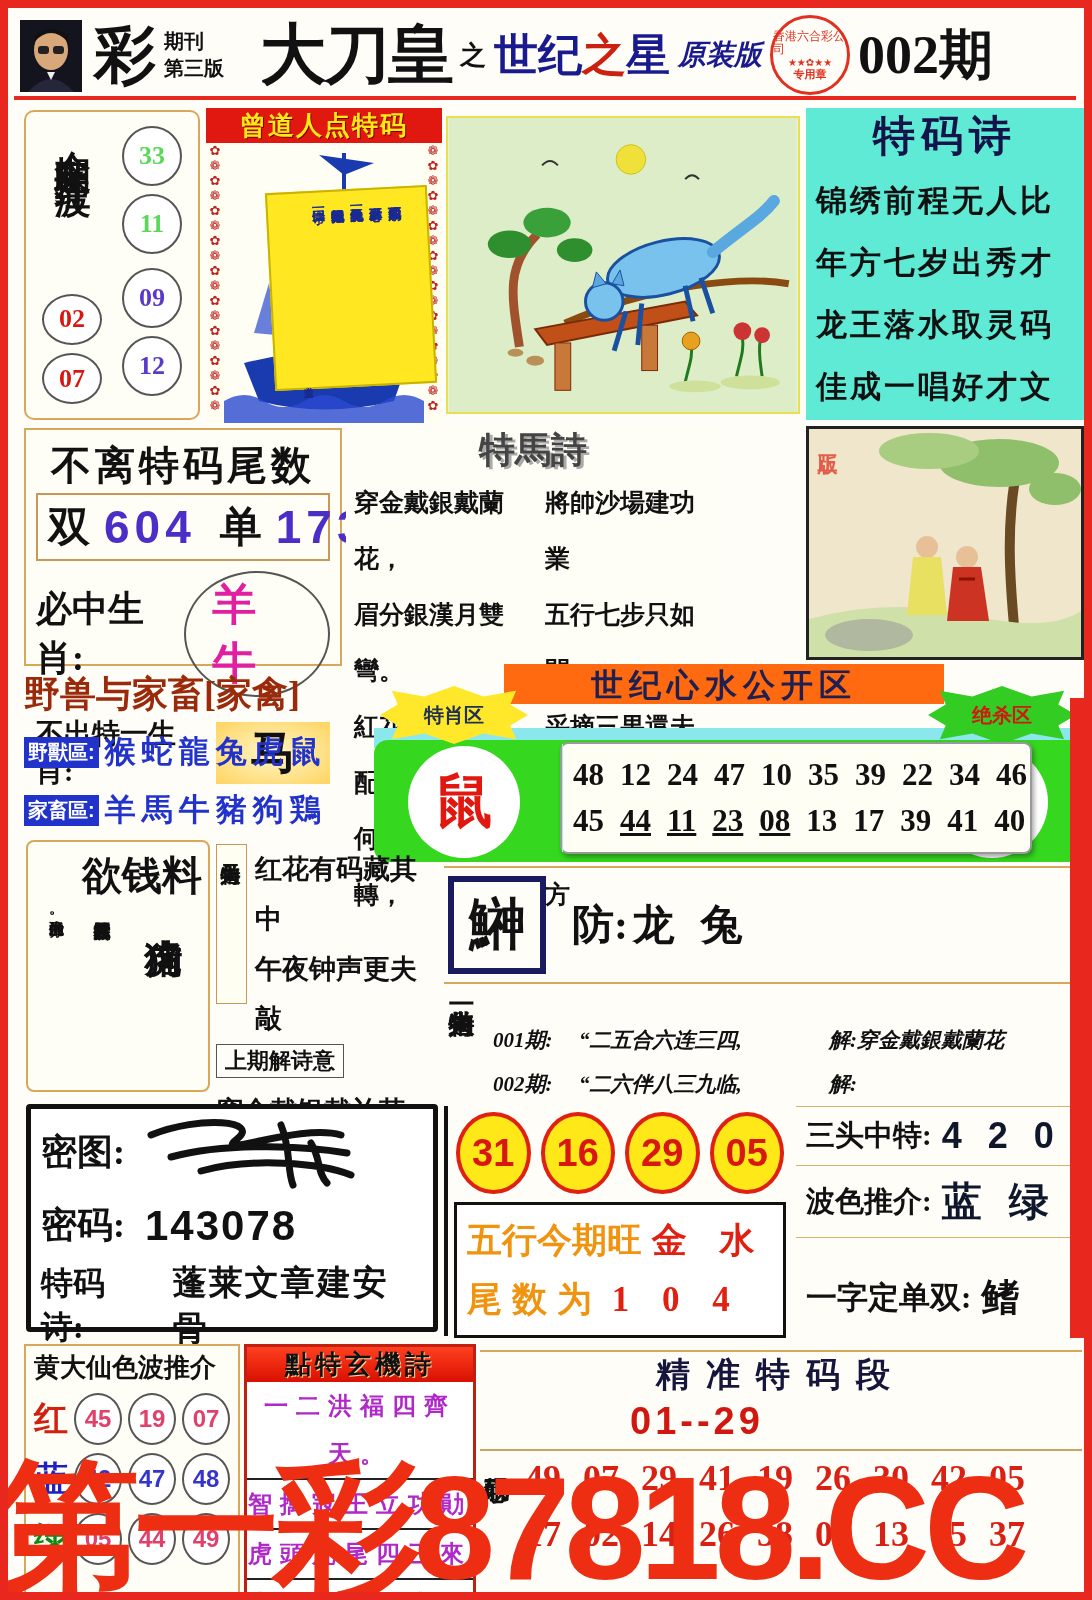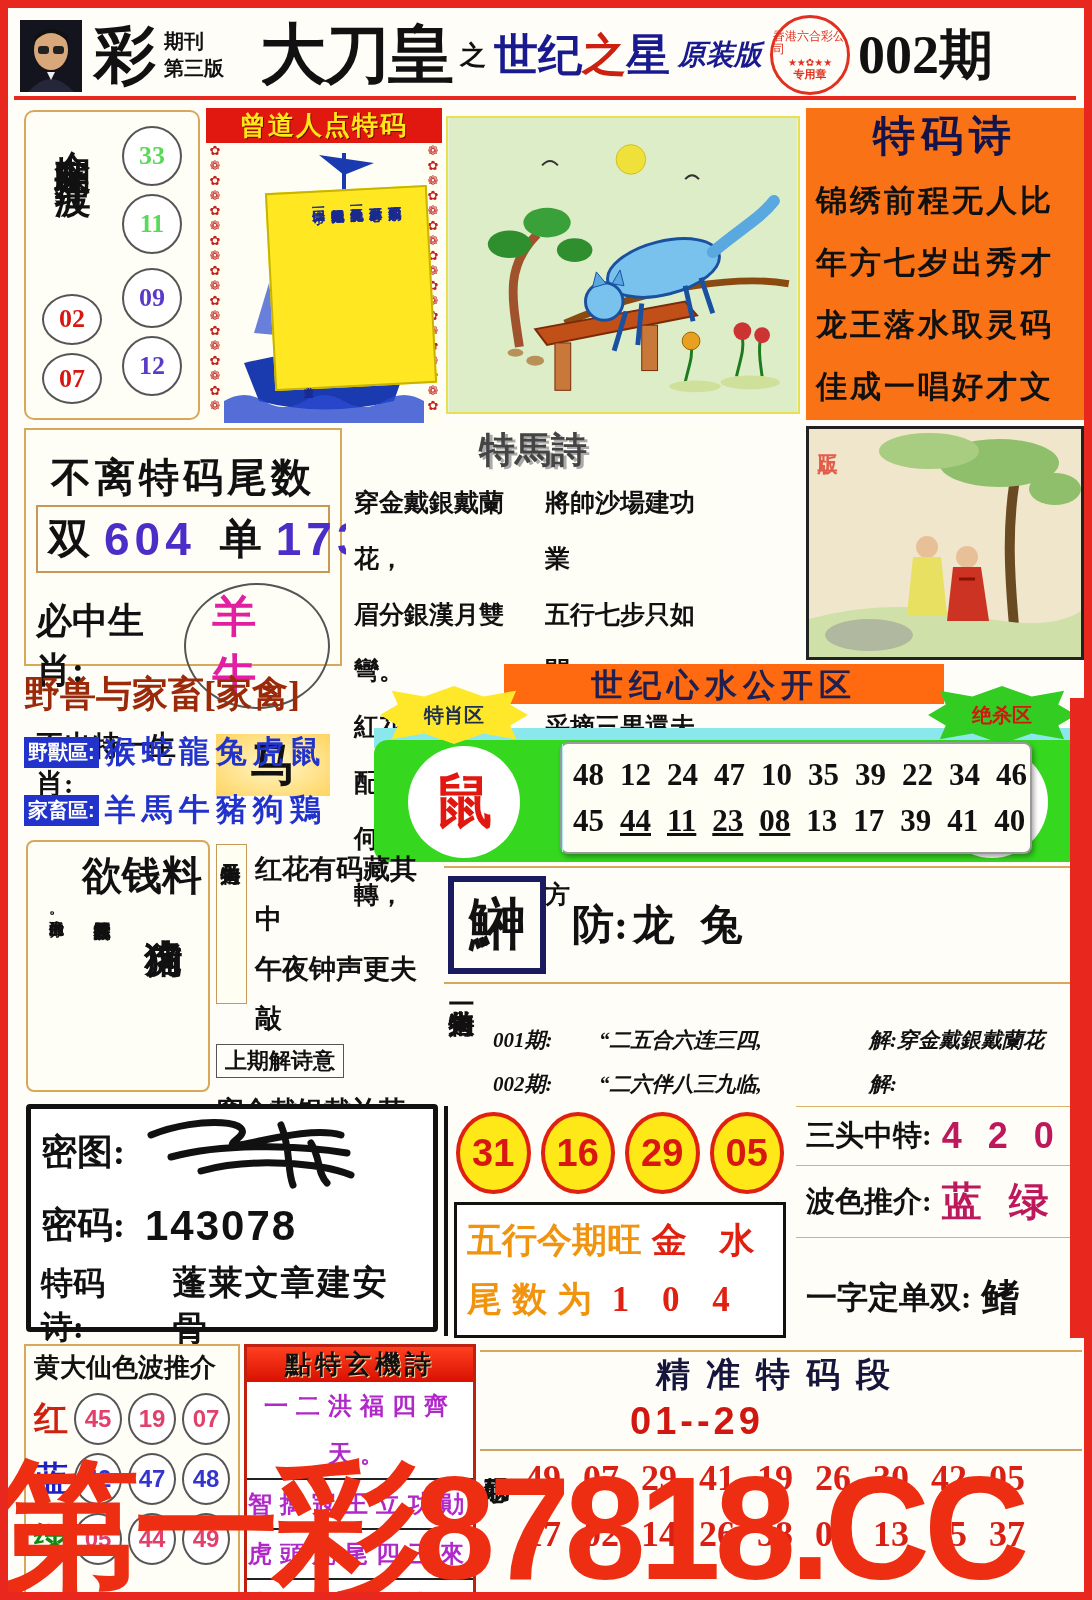--- a/index.html
+++ b/index.html
@@ -66,33 +66,33 @@
   
   .money-col{font-size:15px;font-weight:bold;line-height:18px;}
   
   .vtag{border:1px solid #c89858;font-size:20px;font-weight:bold;padding:4px 1px;background:#fffef2;}
   .mid-line{font-size:27px;font-weight:bold;line-height:50px;}
   .tag2{border:1px solid #555;display:inline-block;font-size:22px;font-weight:bold;padding:1px 8px;}
   .guard-label{font-size:42px;font-weight:bold;}
   .guard-val{font-size:42px;font-weight:bold;letter-spacing:26px;}
   .boxed-char{border:6px solid #1a1a5e;width:86px;height:86px;display:flex;align-items:center;
     justify-content:center;font-size:56px;font-weight:bold;}
-  .entry{font-size:21px;font-weight:bold;font-style:italic;display:flex;line-height:44px;gap:20px;}
+  .entry{font-size:21px;font-weight:bold;font-style:italic;display:flex;line-height:44px;}
   
   .secret-label{font-size:36px;font-weight:bold;}
   .secret-code{font-size:42px;font-weight:bold;letter-spacing:2px;}
   
   .ball{width:74px;height:74px;border-radius:50%;background:#ffe818;border:4px solid #e02010;
     color:#d81810;font-size:38px;font-weight:bold;display:flex;align-items:center;justify-content:center;}
   .wx-orange{color:#f09410;}
   .wx-red{color:#e02010;letter-spacing:12px;}
   
   .pick-row{display:flex;align-items:center;gap:10px;padding:8px 10px;border-bottom:1px solid #d8b26a;}
   .pick-label{font-size:29px;font-weight:bold;}
-  .pick-val{font-size:36px;font-weight:bold;color:#be185d;letter-spacing:8px;}
+  .pick-val{font-size:36px;font-weight:bold;color:#0f172a;letter-spacing:8px;}
   
   .cw-row{display:flex;align-items:center;gap:6px;margin:8px 0;}
   .cw-label{font-size:34px;font-weight:bold;}
   .cw-circle{width:48px;height:48px;font-size:24px;font-weight:bold;}
   
   .mystic-banner{background:linear-gradient(#ff4020,#d81000);color:#111;font-size:26px;
     font-weight:bold;text-align:center;letter-spacing:4px;text-shadow:1px 1px 0 #ffd8a0;}
   .mystic-line{color:#b028c8;font-size:24px;font-weight:bold;letter-spacing:8px;
     border-bottom:2px solid #222;line-height:48px;text-align:center;}
   
@@ -202,21 +202,21 @@
     <g stroke="#1f7a1f" stroke-width="3" fill="none">
       <path d="M240 268 C244 250 248 242 246 230 M292 262 C296 244 300 236 298 222 M318 262 C316 246 314 238 316 226"></path>
     </g>
     <circle cx="246" cy="226" r="9" fill="#e8a020" stroke="#a06000"></circle>
     <circle cx="298" cy="216" r="9" fill="#cc3333"></circle>
       <circle cx="318" cy="220" r="8" fill="#cc3333"></circle>
     <ellipse cx="250" cy="272" rx="26" ry="6" fill="#cfe09a"></ellipse>
       <ellipse cx="306" cy="268" rx="30" ry="7" fill="#cfe09a"></ellipse>
   </svg>
 
-  <div class="abs" style="left:798px;top:100px;width:278px;height:312px;background:#f97316">
+  <div class="abs" style="left:798px;top:100px;width:278px;height:312px;background:#5eead4">
     <div class="serif poem-title">特码诗</div>
     <div style="padding:6px 10px">
       <div class="serif poem-line">锦绣前程无人比</div>
       <div class="serif poem-line">年方七岁出秀才</div>
       <div class="serif poem-line">龙王落水取灵码</div>
       <div class="serif poem-line">佳成一唱好才文</div>
     </div>
   </div>
 
   <div class="abs" style="left:798px;top:418px;width:278px;height:234px;border:3px solid #222">
@@ -230,21 +230,21 @@
       <ellipse cx="60" cy="206" rx="44" ry="16" fill="#b0b8a0"></ellipse>
       <circle cx="118" cy="118" r="11" fill="#e8c098"></circle>
       <path d="M104 128 L132 128 L138 186 L98 186 Z" fill="#e8e060"></path>
       <circle cx="158" cy="128" r="11" fill="#e8c098"></circle>
       <path d="M144 138 L172 138 L180 192 L138 192 Z" fill="#cc3322"></path>
       <path d="M150 150 L166 150" stroke="#881100" stroke-width="3"></path>
     </svg>
     <div class="abs vtext" style="left:6px;top:10px;color:#e03020;font-size:20px;font-weight:bold;opacity:.75">正版</div>
   </div>
 
-  <div class="abs panel" style="left:16px;top:420px;width:318px;height:238px;padding:20px 10px">
+  <div class="abs panel" style="left:16px;top:420px;width:318px;height:238px;padding:8px 10px">
     <div class="serif tail-title" style="text-align:center">不离特码尾数</div>
     <div class="ds-box">
       <span class="serif ds-label">双</span>
       <span class="ds-num">604</span>
       <span class="serif ds-label" style="margin-left:10px">单</span>
       <span class="ds-num">173</span>
     </div>
     <div style="display:flex;align-items:center;gap:8px;margin-top:10px">
       <span class="serif b" style="font-size:36px">必中生肖:</span>
       <span class="serif ellipse">羊牛</span>

